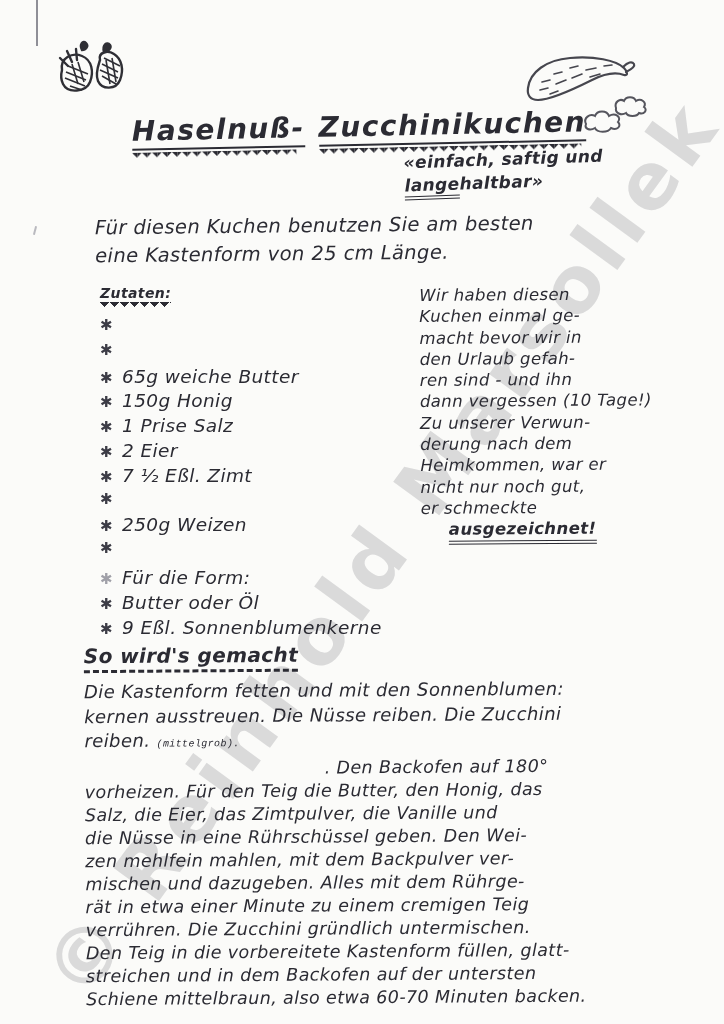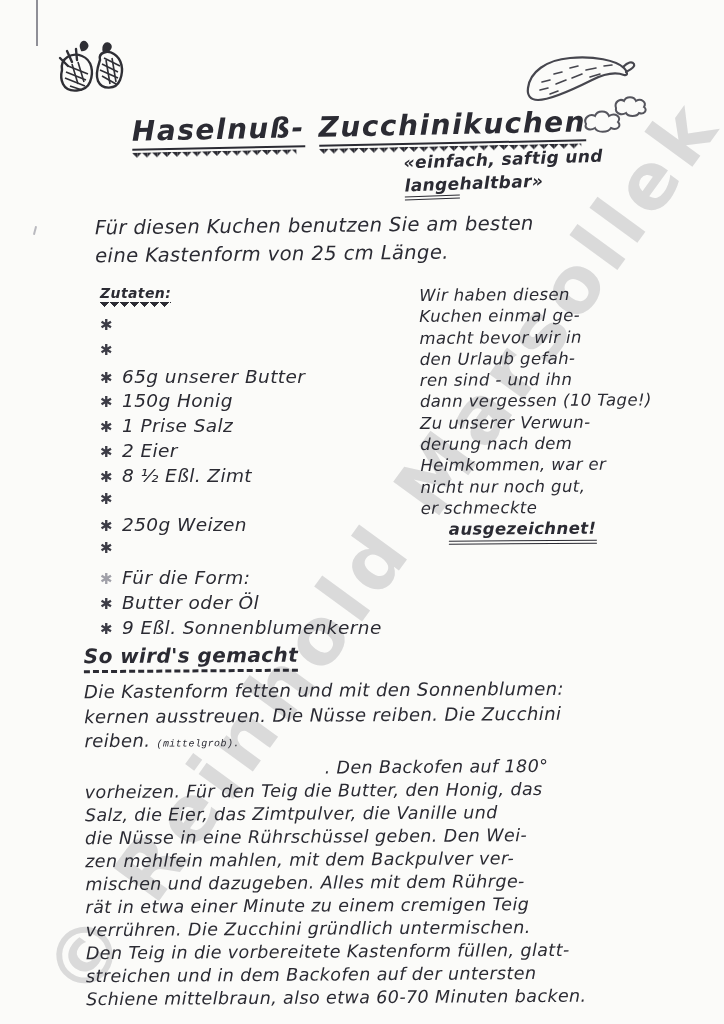--- a/index.html
+++ b/index.html
@@ -148,37 +148,37 @@
   </div>
   <div class="ing-list">
     <div class="ing-row">
         <span class="star">✱</span>
       </div>
     <div class="ing-row">
         <span class="star">✱</span>
       </div>
     <div class="ing-row">
         <span class="star">✱</span>
-        <span>65g unserer Butter</span>
+        <span>65g weiche Butter</span>
       </div>
     <div class="ing-row">
         <span class="star">✱</span>
         <span>150g Honig</span>
       </div>
     <div class="ing-row">
         <span class="star">✱</span>
         <span>1 Prise Salz</span>
       </div>
     <div class="ing-row">
         <span class="star">✱</span>
         <span>2 Eier</span>
       </div>
     <div class="ing-row">
         <span class="star">✱</span>
-        <span>8 ½ Eßl. Zimt</span>
+        <span>7 ½ Eßl. Zimt</span>
       </div>
     <div class="ing-row">
         <span class="star">✱</span>
       </div>
     <div class="ing-row">
         <span class="star">✱</span>
         <span>250g Weizen</span>
       </div>
     <div class="ing-row">
         <span class="star">✱</span>

